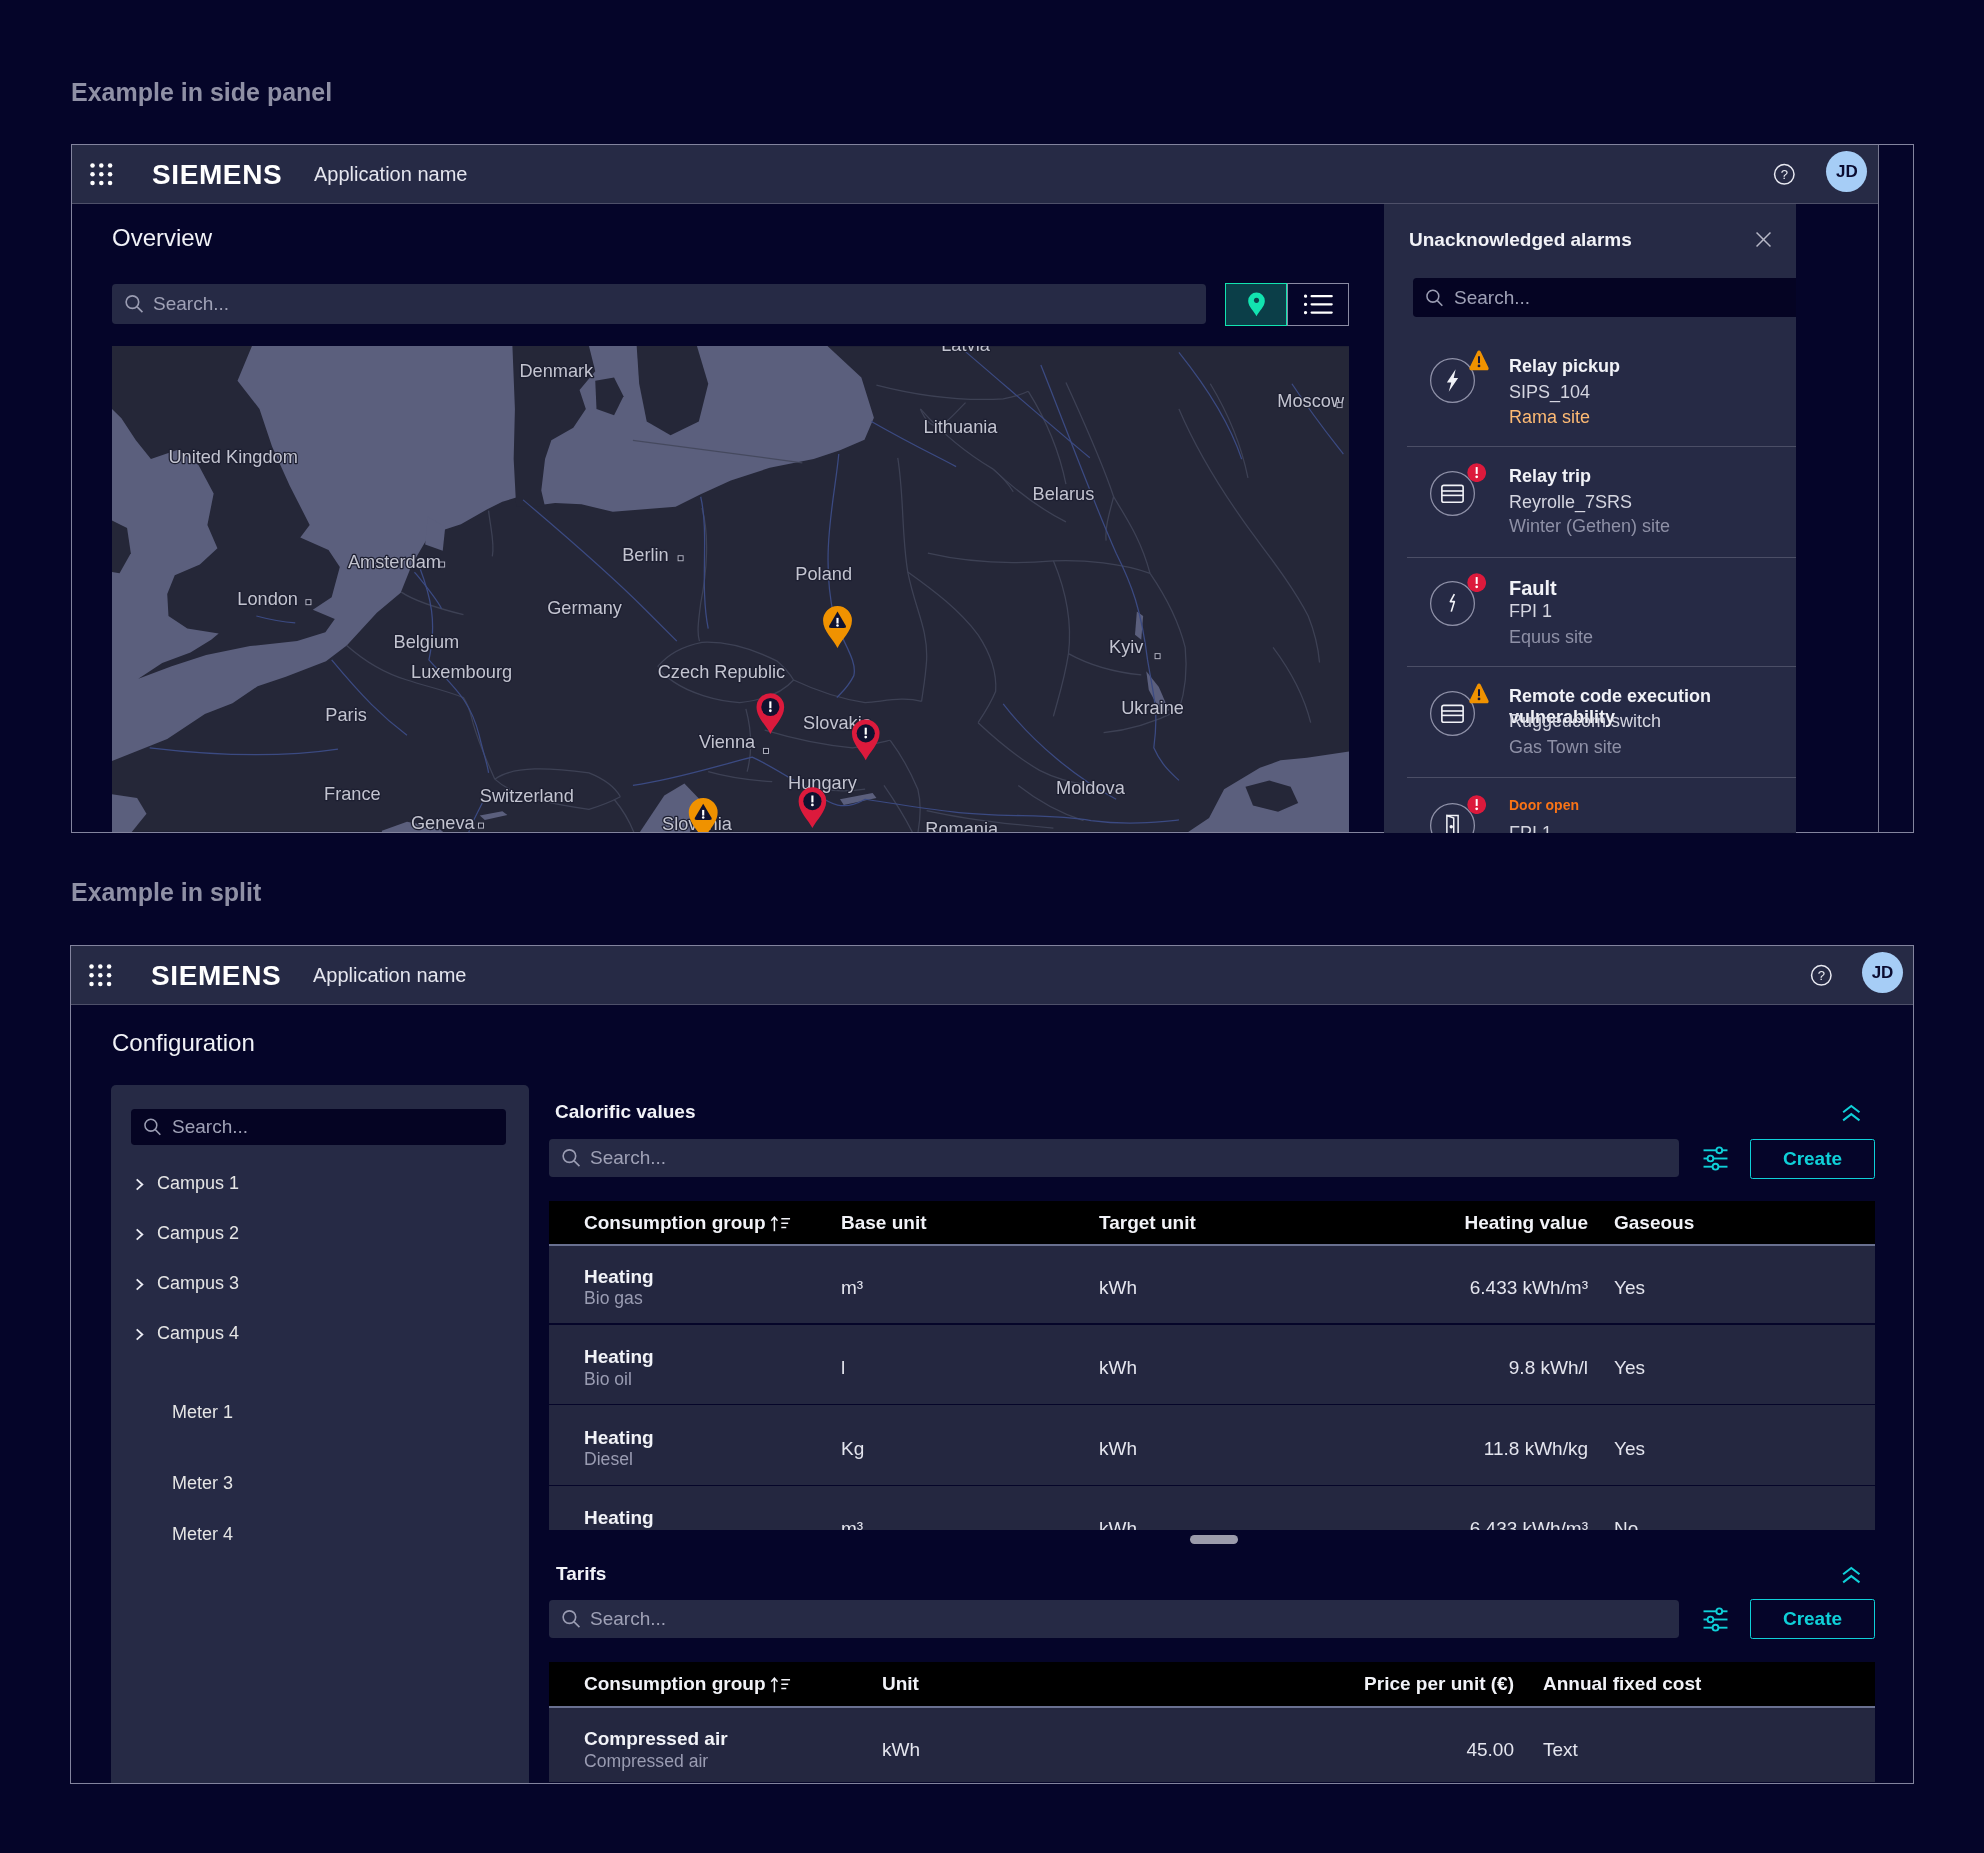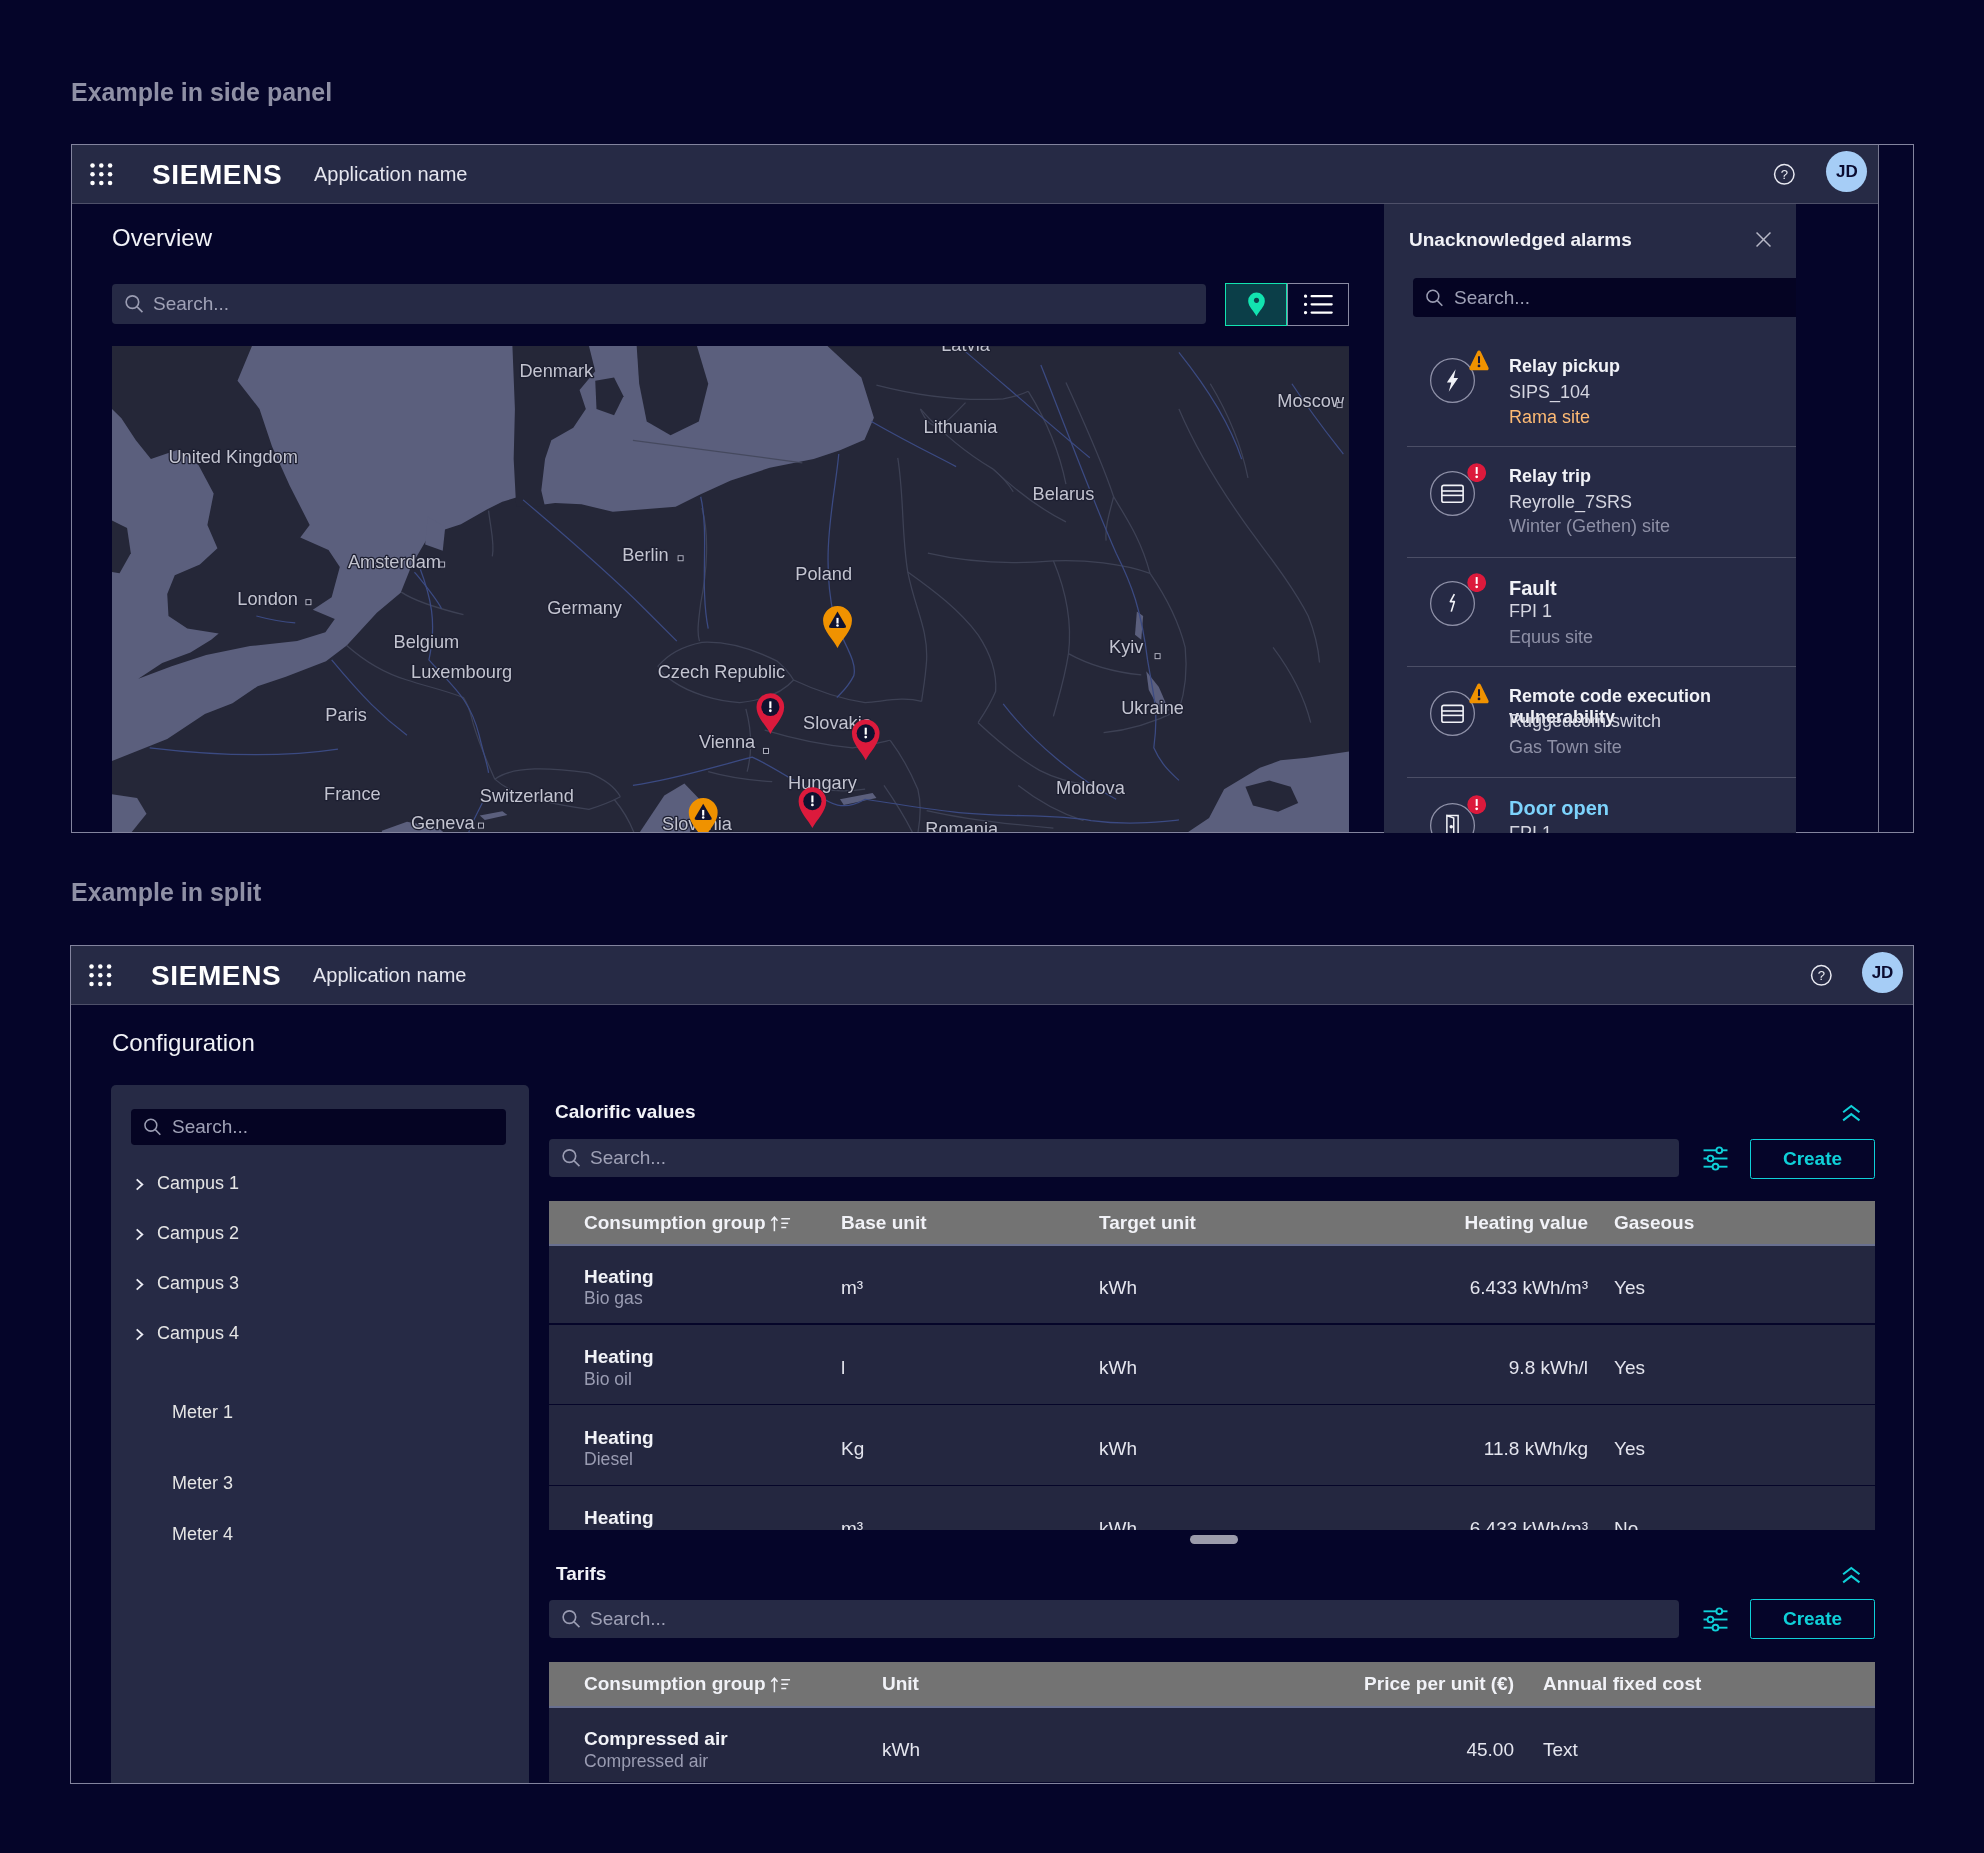--- a/index.html
+++ b/index.html
@@ -15,21 +15,21 @@
   .search { position:absolute; background:#262a45; border-radius:3.8px; }
   .search.darkin { background:#050423; }
   .search .ph { position:absolute; left:41px; top:50%; transform:translateY(-50%); font-size:19px; color:#9fa1b6; }
   .search svg { position:absolute; left:11.3px; top:50%; transform:translateY(-50%); }
   .trow { position:absolute; left:0; width:100%; height:30px; }
   .trow span { position:absolute; top:4.4px; font-size:18px; color:#e5e5e5; }
   .trow .chev { position:absolute; left:21px; top:8.2px; width:15px; height:15px; }
   .trow.sel { background:#4c4f6b; }
   .sect { font-size:19px; font-weight:bold; color:#f1f2f7; }
   .createbtn { border:1.3px solid #0fd0d8; border-radius:2.5px; color:#0fd0d8; font-size:19px; font-weight:bold; text-align:center; line-height:37px; }
-  .thead { background:#737373; }
+  .thead { background:#000000; }
   .th { font-size:19px; font-weight:bold; color:#f1f2f7; }
   .trowbg { left:0; width:1326px; background:#242740; }
   .tname { font-size:19px; font-weight:bold; color:#f1f2f7; }
   .tsub { font-size:17.6px; color:#9a9cb2; }
   .tcell { font-size:19px; color:#e4e5ee; }
 </style>
 </head>
 <body>
 
 <div class="ttl" style="left:71px; top:78px;">Example in side panel</div>
@@ -328,21 +328,21 @@
         <path d="M-9,-16 L9,-16 L9,16 L-9,16"></path>
         <path d="M-9,-16 L2,-12 L2,20 L-9,16 Z"></path>
         <circle cx="-2" cy="2" r="1.6" fill="#f1f2f7"></circle>
       </g>
     </svg>
     <svg class="abs" style="left:83px; top:591px;" width="19.4" height="19.4" viewBox="-15.5 -15.5 31 31">
       <circle cx="0" cy="0" r="15" fill="#dc1a3c"></circle>
       <rect x="-1.6" y="-9" width="3.2" height="11" fill="#ffffff"></rect>
         <circle cx="0" cy="6.5" r="2.2" fill="#ffffff"></circle>
     </svg>
-    <div class="abs" style="left:125px; top:593px; font-size:20px; font-weight:bold; color:#7dd3fc;">Door open</div>
+    <div class="abs" style="left:125px; top:593px; font-size:14px; font-weight:bold; color:#f97316;">Door open</div>
     <div class="abs" style="left:125px; top:619px; font-size:18px; color:#d4d5e0;">FPI 1</div>
   </div>
 </div>
 
 <div class="ttl" style="left:71px; top:878px;">Example in split</div>
 
 <div class="frame" style="left:70px; top:945px; width:1844px; height:839px;">
   <div class="hdr">
     <svg class="dots" viewBox="0 0 36 36">
         <g fill="#ffffff">

